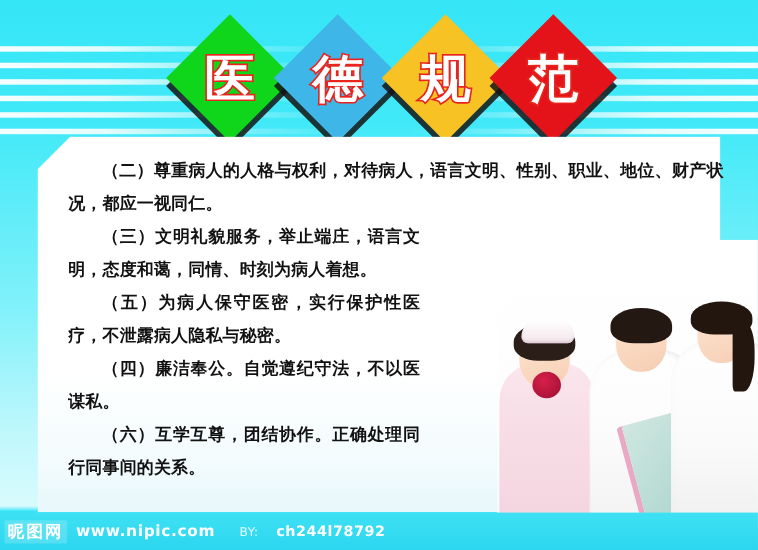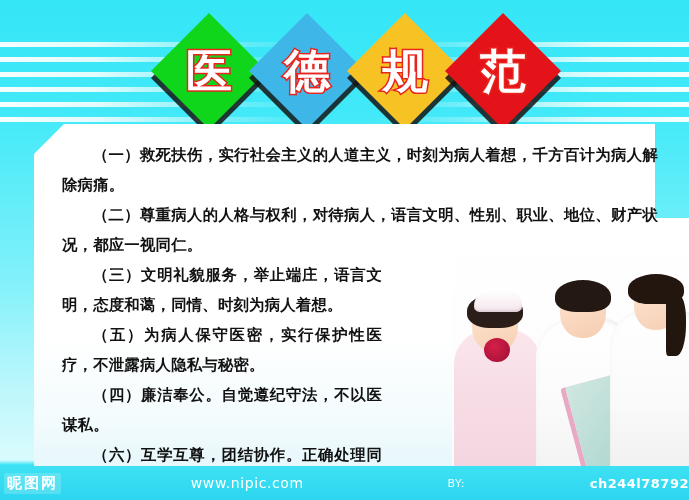--- a/index.html
+++ b/index.html
@@ -101,29 +101,29 @@
   .p3 .head{position:absolute;bottom:150px;left:24px;width:44px;height:52px;
     background:linear-gradient(160deg,#ffe7d4,#f6cfb5);border-radius:50% 50% 46% 46%;}
   .p3 .hair{position:absolute;bottom:176px;left:18px;width:56px;height:30px;
     background:#22160f;border-radius:50% 50% 38% 38%;}
   .p3 .hairside{position:absolute;bottom:124px;left:56px;width:20px;height:62px;
     background:#22160f;border-radius:0 40% 50% 10%;}
 
   
   .wmbar{position:absolute;left:0;bottom:0;width:689px;height:34px;
     background:linear-gradient(to bottom,#3ee1f3,#2cd6ef);
-    display:flex;align-items:center;justify-content:space-between;}
+    display:flex;align-items:center;}
   .wm-logo{
     margin-left:4px;font-family:"DejaVu Sans","Liberation Sans",sans-serif;
     font-size:15px;font-weight:bold;color:#ffffff;letter-spacing:2px;
     background:rgba(255,255,255,.18);padding:1px 3px;border-radius:2px;
   }
-  .wm-url{margin-left:8px;font-size:14px;color:#ffffff;letter-spacing:.6px;font-weight:400;}
+  .wm-url{margin-left:8px;font-size:14px;color:#ffffff;letter-spacing:.6px;font-weight:700;}
   .wm-by{margin-left:22px;font-size:11px;color:#eafdff;letter-spacing:.5px;}
-  .wm-user{margin-left:3px;font-size:13px;color:#ffffff;font-weight:bold;letter-spacing:.5px;}
+  .wm-user{margin-left:16px;font-size:13px;color:#ffffff;font-weight:bold;letter-spacing:.5px;}
   .id-no{
     position:absolute;right:4px;bottom:14px;
     font-size:7px;color:#8fa5ae;letter-spacing:.3px;
     font-family:"DejaVu Sans Mono","Liberation Mono",monospace;opacity:.75;
   }
 </style>
 </head>
 <body>
 
 <div id="poster">
@@ -167,21 +167,20 @@
     </div>
     <div class="person p3">
       <div class="body"></div>
       <div class="head"></div>
       <div class="hair"></div>
       <div class="hairside"></div>
     </div>
   </div>
 
   <div class="panel-text">
-    <p>（一）救死扶伤，实行社会主义的人道主义，时刻为病人着想，千方百计为病人解除病痛。</p>
     <p>（二）尊重病人的人格与权利，对待病人，语言文明、性别、职业、地位、财产状况，都应一视同仁。</p>
     <p class="narrow">（三）文明礼貌服务，举止端庄，语言文明，态度和蔼，同情、时刻为病人着想。</p>
     <p class="narrow">（五）为病人保守医密，实行保护性医疗，不泄露病人隐私与秘密。</p>
     <p class="narrow">（四）廉洁奉公。自觉遵纪守法，不以医谋私。</p>
     <p class="narrow">（六）互学互尊，团结协作。正确处理同行同事间的关系。</p>
 
   </div>
 
   <div class="id-no">NO:20101114095757255000</div>
 

